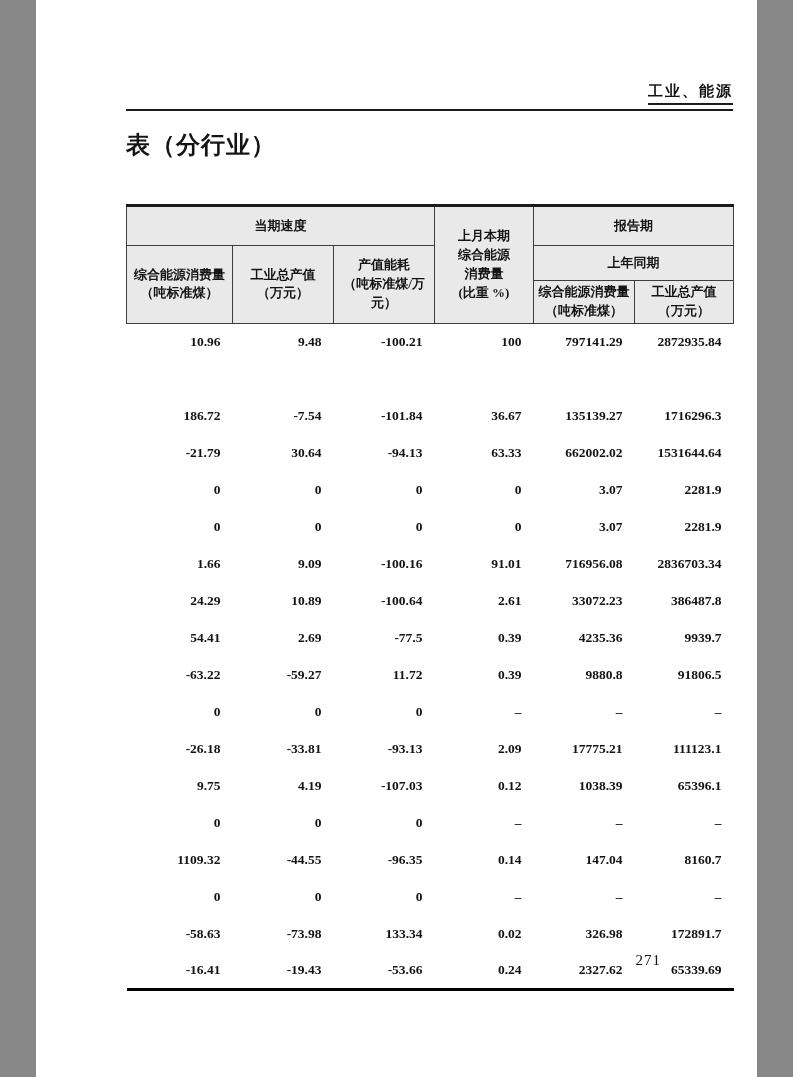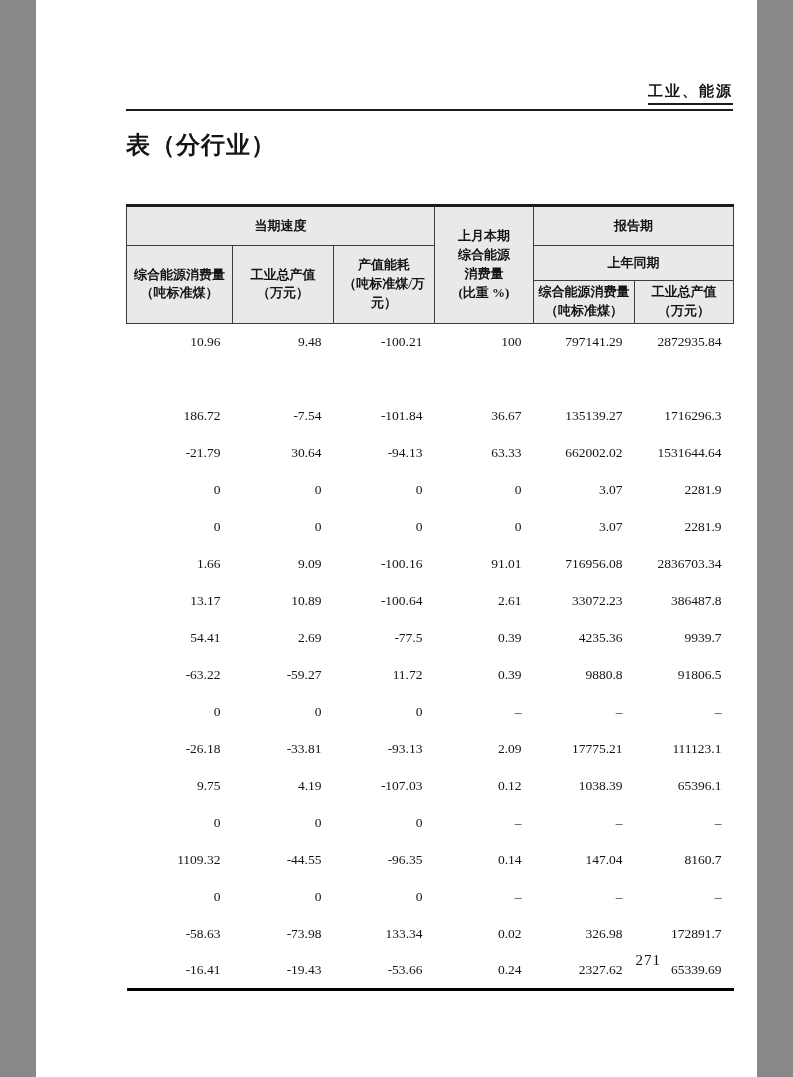--- a/index.html
+++ b/index.html
@@ -44,21 +44,21 @@
     background:#e9e9e9;
     border:1px solid #3d3d3d;
     font-weight:bold; font-size:13px;
     text-align:center; vertical-align:middle;
     white-space:pre-line; line-height:1.45;
     padding:2px 2px;
   }
   .data-table thead tr:nth-child(1) { height:40px; }
   .data-table thead tr:nth-child(2) { height:35px; }
   .data-table thead tr:nth-child(3) { height:40px; }
-  .data-table tbody tr { height:37px; }
+  .data-table tbody tr { height:37px;font-weight:bold; }
   .data-table tbody td {
     border:none;
     text-align:right; vertical-align:middle;
     font-size:13.5px; line-height:1;
     padding:0 12px 0 0;
   }
   .spacer-body td { height:37px; }
   
   .page-number {
     position:absolute; top:952px; right:96px;
@@ -160,21 +160,21 @@
         </tr>
         <tr>
           <td>1.66</td>
           <td>9.09</td>
           <td>-100.16</td>
           <td>91.01</td>
           <td>716956.08</td>
           <td>2836703.34</td>
         </tr>
         <tr>
-          <td>13.17</td>
+          <td>24.29</td>
           <td>10.89</td>
           <td>-100.64</td>
           <td>2.61</td>
           <td>33072.23</td>
           <td>386487.8</td>
         </tr>
         <tr>
           <td>54.41</td>
           <td>2.69</td>
           <td>-77.5</td>

